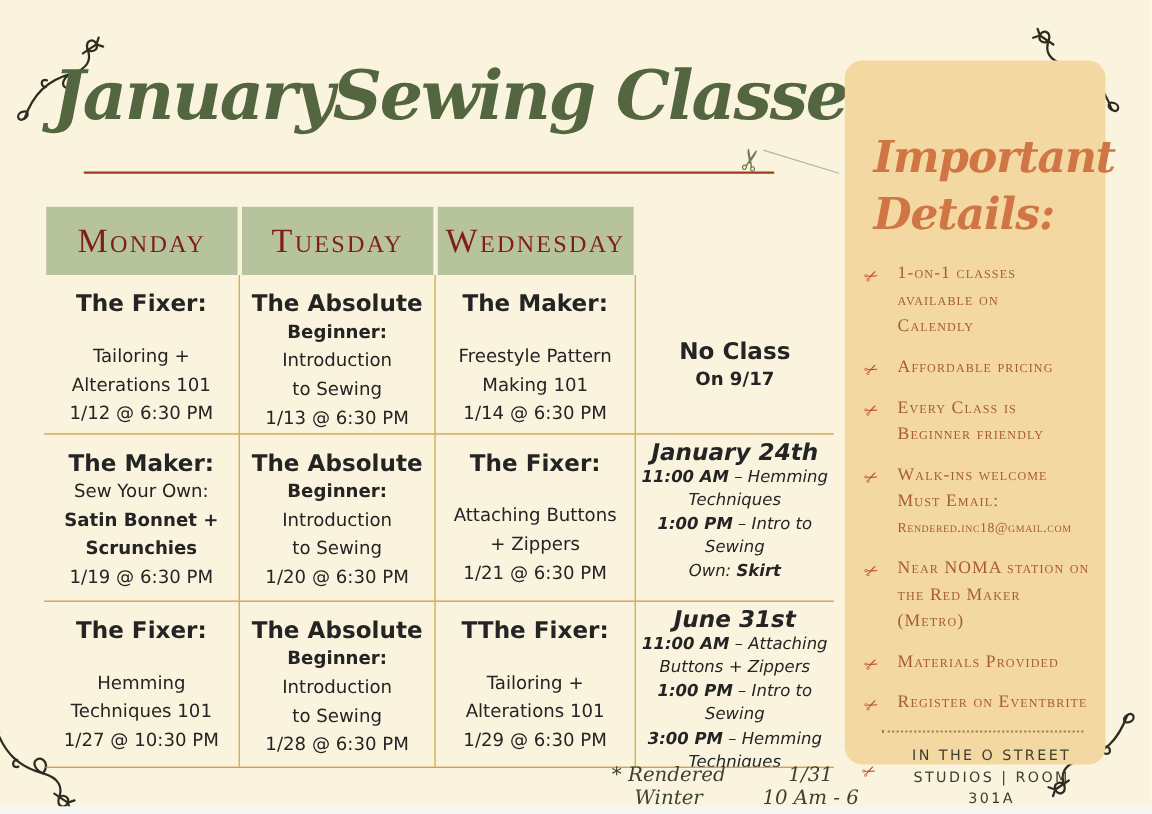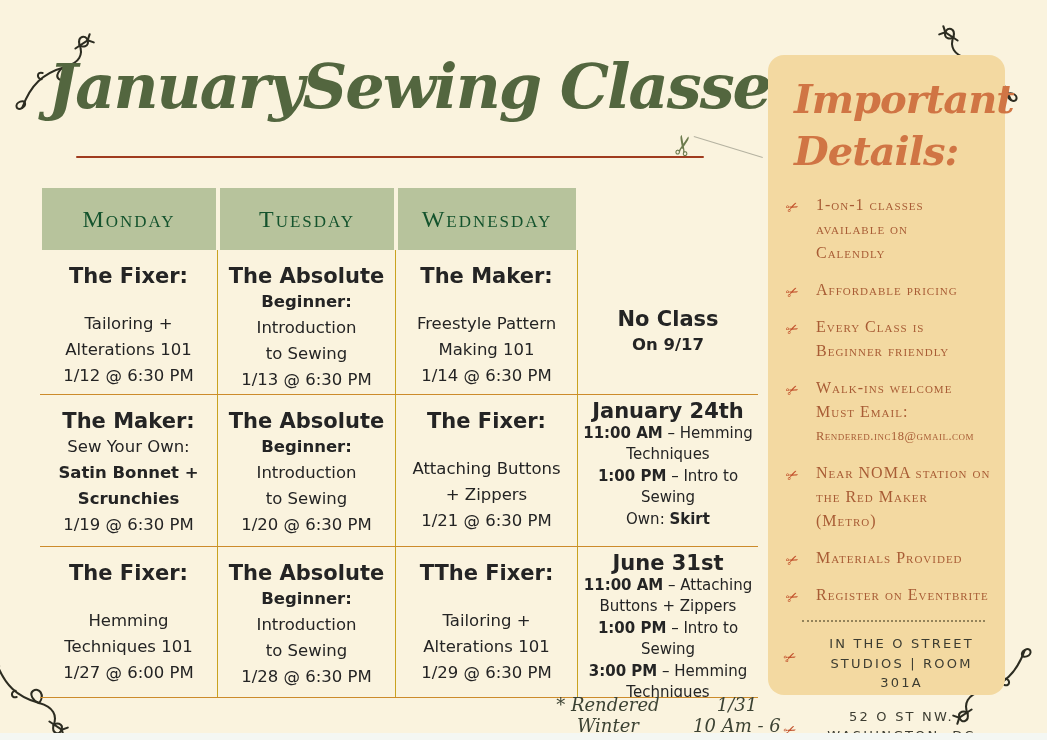--- a/index.html
+++ b/index.html
@@ -23,55 +23,55 @@
     letter-spacing:-2px; color:#53663f; white-space:nowrap;
   }
   .title-rule{position:absolute; left:76px; top:156px; width:628px; height:2px; background:#a03b1e; border-radius:2px;}
   .needle-line{position:absolute; left:694px; top:136px; width:72px; height:1px; background:#8f8f80; opacity:.65; transform:rotate(17deg); transform-origin:left top;}
   .title-scissors{position:absolute; left:672px; top:130px; font-size:27px; color:#6c7b4d; transform:rotate(-78deg);}
   
   .table{position:absolute; left:40px; top:188px; width:718px;}
   .hrow,.trow{display:grid; grid-template-columns:178px 178px 182px 180px;}
   .hrow{height:62px;}
   .hcell{
-    margin:0 2px; background:#b7c39c; color:#14532d;
+    margin:0 2px; background:#b7c39c; color:#7f1d1d;
     font-family:"Liberation Serif","DejaVu Serif",serif;
-    font-variant:small-caps; font-size:24px; letter-spacing:2px;
+    font-variant:small-caps; font-size:31px; letter-spacing:2px;
     display:flex; align-items:center; justify-content:center;
   }
   .tbody .trow:nth-child(1){height:144px;}
   .tbody .trow:nth-child(2){height:151px;}
   .tbody .trow:nth-child(3){height:150px;}
   .tbody .trow:nth-child(2),.tbody .trow:nth-child(3){border-top:1px solid #cc8b2b;}
   .tbody{border-bottom:1px solid #cc8b2b;}
   .tcell{
     border-right:1px solid #c9a21f; text-align:center; padding-top:13px;
     color:#242424; font-size:16.5px; line-height:26px; overflow:hidden;
   }
   .tcell:last-child{border-right:none;}
   .tcell.vcenter{display:flex; flex-direction:column; justify-content:center; padding-top:0;margin-top:20px;}
-  .tcell.compact{font-size:15px; line-height:21.5px; padding-top:6px;}
+  .tcell.compact{font-size:15px; line-height:21.5px; padding-top:6px;font-style:italic;}
   .cline .b{font-weight:bold;}
   .cline.spacer{height:22px;}
   .tcell .cline:first-child{font-size:21px;}
   
   .footnote{
     position:absolute; left:556px; top:694px; width:240px;
     display:flex; gap:18px; justify-content:center;
     font-family:"DejaVu Serif", serif; font-style:italic;
     font-size:18px; line-height:21px; color:#3c4233; text-align:center;
   }
   
   .sidebar{
     position:absolute; left:768px; top:55px; width:237px; height:640px;
     background:#f3d9a1; border-radius:16px; box-sizing:border-box; padding:18px 12px 0 14px;
   }
   .sb-heading{
     font-family:"DejaVu Serif", serif; font-style:italic; font-weight:bold;
-    color:#d07544; font-size:40px; line-height:52px; padding-left:12px; letter-spacing:-1px;
+    color:#d07544; font-size:40px; line-height:52px; padding-left:12px; letter-spacing:-1px;margin-top:44px;
   }
   .sb-list{margin-top:16px;}
   .sb-item{position:relative; padding-left:34px; margin-bottom:13px;
     font-family:"Liberation Serif","DejaVu Serif",serif; font-variant:small-caps;
     color:#a85c35; font-size:16px; line-height:24px; letter-spacing:1px;}
   .sb-item .bullet{position:absolute; left:4px; top:2px; font-size:15px; color:#c14f2a; transform:rotate(-25deg); font-family:"DejaVu Sans",sans-serif;}
   .sb-item .sline.small{font-size:12.5px; letter-spacing:.5px;}
   .divider{border-top:2px dotted #93835a; margin:10px 8px 12px 20px;}
   .addr-item{position:relative; padding-left:28px; margin-bottom:14px; text-align:center;
     font-family:"DejaVu Sans",sans-serif; text-transform:uppercase;
@@ -187,21 +187,21 @@
             <div class="cline"><span>Sewing</span></div>
             <div class="cline"><span>Own: </span><span class="b">Skirt</span></div>
           </div>
         </div>
         <div class="trow">
           <div class="tcell">
             <div class="cline"><span class="b">The Fixer:</span></div>
             <div class="cline spacer"></div>
             <div class="cline"><span>Hemming</span></div>
             <div class="cline"><span>Techniques 101</span></div>
-            <div class="cline"><span>1/27 @ 6:00 PM</span></div>
+            <div class="cline"><span>1/27 @ 10:30 PM</span></div>
           </div>
           <div class="tcell">
             <div class="cline"><span class="b">The Absolute</span></div>
             <div class="cline"><span class="b">Beginner:</span></div>
             <div class="cline"><span>Introduction</span></div>
             <div class="cline"><span>to Sewing</span></div>
             <div class="cline"><span>1/28 @ 6:30 PM</span></div>
           </div>
           <div class="tcell">
             <div class="cline"><span class="b">TThe Fixer:</span></div>

